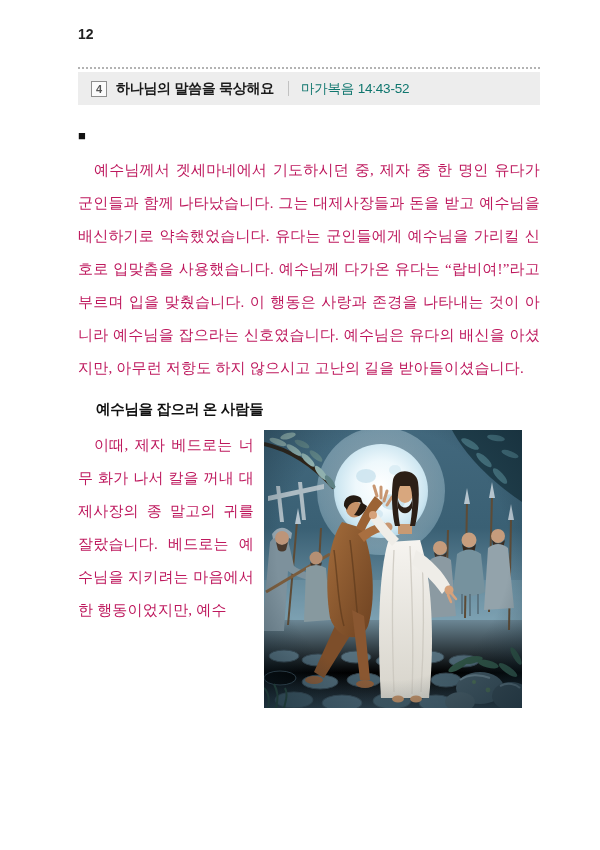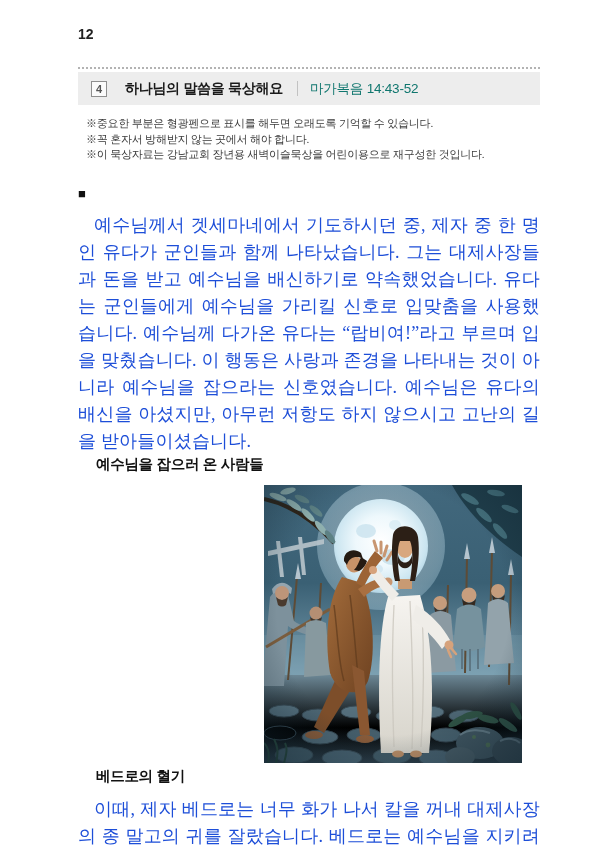--- a/index.html
+++ b/index.html
@@ -18,37 +18,37 @@
   .page-header-title b { color:#333; }
 
   
   .dotted-rule { margin-top:25px; border-top:2px dotted #b3b3b3; height:0; }
   .title-box { margin-top:3px; background:#ededed; height:33px;
     display:flex; align-items:center; padding-left:13px;
     font-family:"Liberation Sans","DejaVu Sans",sans-serif; }
   .num-badge { width:16px; height:16px; border:1px solid #8f8f8f; background:#fbfbfb;
     color:#555; font-size:11px; font-weight:bold; display:flex; align-items:center;
     justify-content:center; flex:0 0 auto; }
-  .box-title { margin-left:18px; font-size:14px; font-weight:bold; color:#1a1a1a; letter-spacing:-0.3px; }
+  .box-title { margin-left:9px; font-size:14px; font-weight:bold; color:#1a1a1a; letter-spacing:-0.3px; }
   .box-divider { width:0; height:15px; border-left:1px solid #c2c2c2; margin:0 12px 0 14px; }
   .box-scripture { font-size:13.5px; color:#0f766e; letter-spacing:-0.2px; }
 
   
   .notes { margin:11px 0 0 8px; font-size:11px; line-height:15.5px; color:#3a3a3a; letter-spacing:-0.2px; }
 
   
   .section-heading { margin-top:23px; font-family:"Liberation Sans","DejaVu Sans",sans-serif;
     font-size:15px; font-weight:bold; color:#111; letter-spacing:-0.3px; display:flex; align-items:center; gap:8px; }
   .section-marker { font-size:13px; }
-  .para { font-size:18px; line-height:27px; text-align:justify; color:#1d4ed8;
+  .para { font-size:15px; line-height:33px; text-align:justify; color:#be185d;
     text-indent:16px; letter-spacing:0.2px; }
   .para1 { margin-top:11px; }
   .subheading { font-family:"Liberation Sans","DejaVu Sans",sans-serif; font-size:14.5px;
     font-weight:bold; color:#111; padding-left:18px; letter-spacing:-0.3px; }
-  .sub1 { margin-top:0; }
+  .sub1 { margin-top:15px; }
   .wrap-para { margin-top:9px; font-size:13px; line-height:21px; text-align:justify;
     color:#2b2b2b; text-indent:16px; letter-spacing:0.2px; }
   .illus-wrap { float:right; width:258px; height:278px; margin:2px 18px 4px 10px; }
   .illus-wrap svg { display:block; width:258px; height:278px; }
   .sub2 { margin-top:15px; clear:both; }
   .para3 { margin-top:10px; }
 </style>
 </head>
 <body>
 
@@ -60,25 +60,20 @@
 
   <div class="dotted-rule"></div>
 
   <div class="title-box">
     <span class="num-badge">4</span>
     <span class="box-title">하나님의 말씀을 묵상해요</span>
     <span class="box-divider"></span>
     <span class="box-scripture">마가복음 14:43-52</span>
   </div>
 
-  <div class="notes">
-    <div>※중요한 부분은 형광펜으로 표시를 해두면 오래도록 기억할 수 있습니다.</div>
-    <div>※꼭 혼자서 방해받지 않는 곳에서 해야 합니다.</div>
-    <div>※이 묵상자료는 강남교회 장년용 새벽이슬묵상을 어린이용으로 재구성한 것입니다.</div>
-  </div>
 
   <div class="section-heading">
     <span class="section-marker">■</span>
   </div>
 
   <p class="para para1">예수님께서 겟세마네에서 기도하시던 중, 제자 중 한 명인 유다가 군인들과 함께 나타났습니다. 그는 대제사장들과 돈을 받고 예수님을 배신하기로 약속했었습니다. 유다는 군인들에게 예수님을 가리킬 신호로 입맞춤을 사용했습니다. 예수님께 다가온 유다는 “랍비여!”라고 부르며 입을 맞췄습니다. 이 행동은 사랑과 존경을 나타내는 것이 아니라 예수님을 잡으라는 신호였습니다. 예수님은 유다의 배신을 아셨지만, 아무런 저항도 하지 않으시고 고난의 길을 받아들이셨습니다.</p>
 
   <h3 class="subheading sub1">예수님을 잡으러 온 사람들</h3>
 
   <div class="wrap-para">
@@ -282,17 +277,16 @@
           <path d="M4,278 C6,268 4,262 0,258"></path>
           <path d="M12,278 C15,266 13,260 10,254"></path>
           <path d="M20,278 C22,270 24,264 21,258"></path>
         </g>
 
         <rect x="0" y="0" width="258" height="278" fill="url(#vign)"></rect>
       </svg>
     </span>
   </div>
 
-  <h3 class="subheading sub2">베드로의 혈기</h3>
 
   <p class="para para3">이때, 제자 베드로는 너무 화가 나서 칼을 꺼내 대제사장의 종 말고의 귀를 잘랐습니다. 베드로는 예수님을 지키려는 마음에서 한 행동이었지만, 예수</p>
 
 </div>
 
 </body></html>

